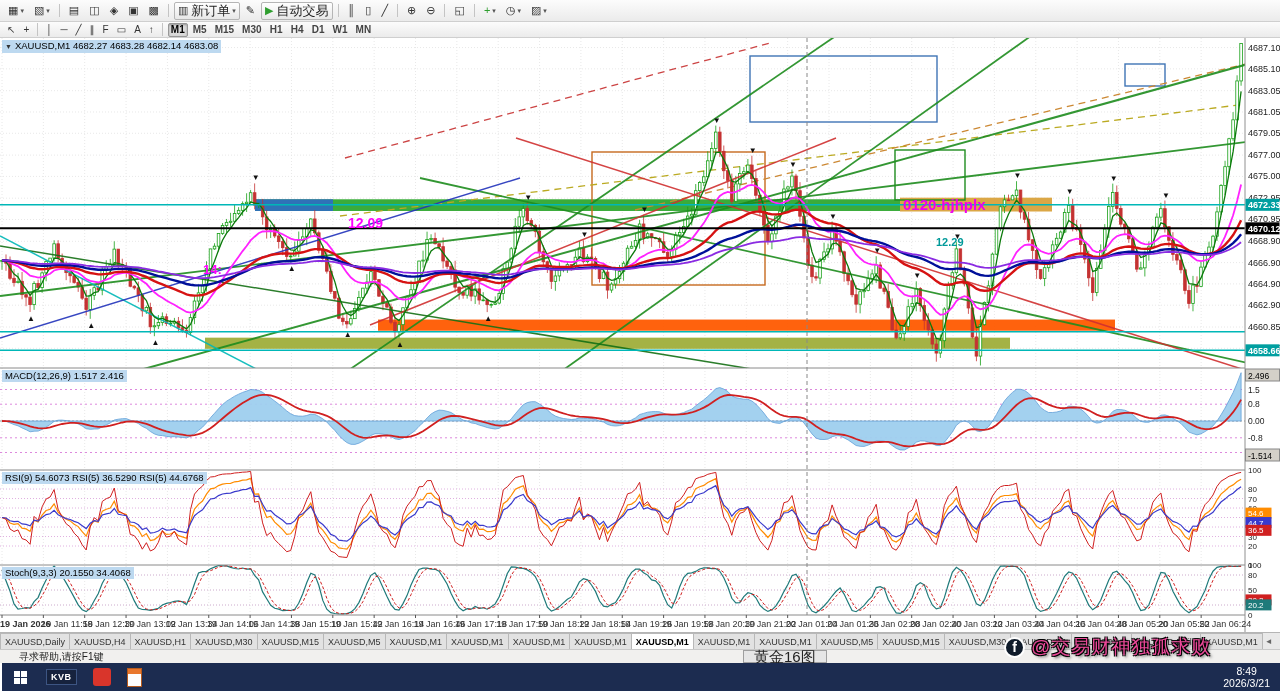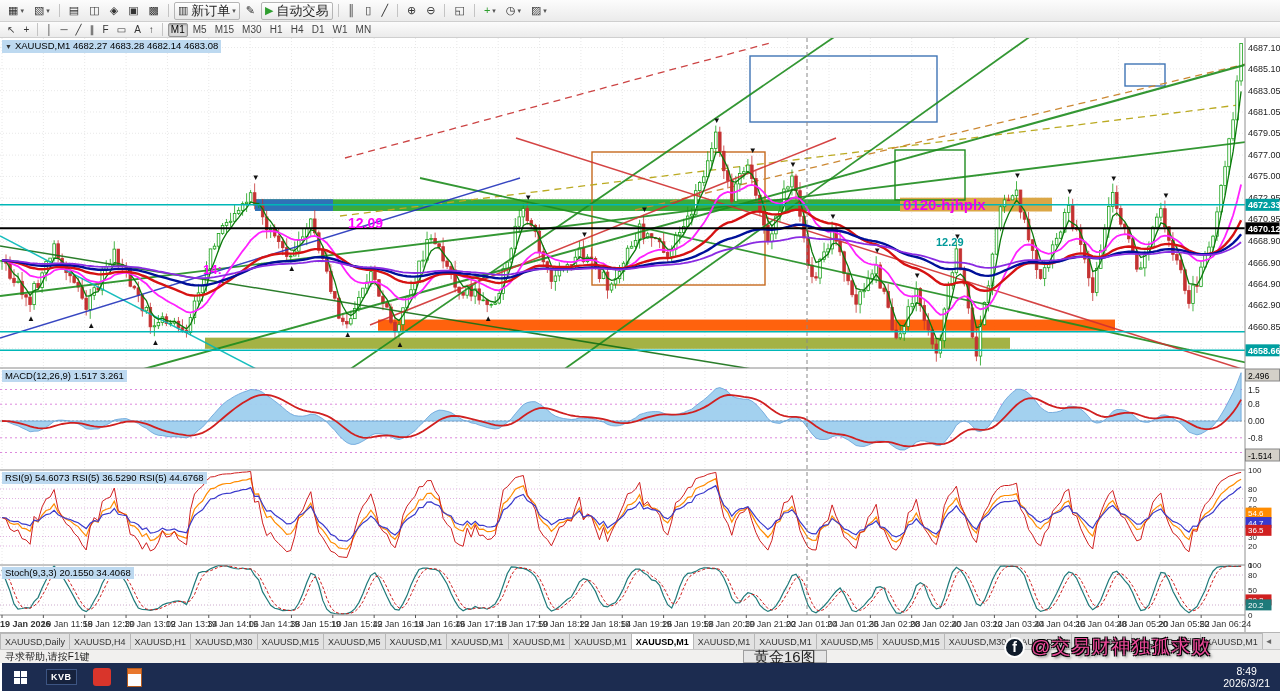--- a/index.html
+++ b/index.html
@@ -10,35 +10,35 @@
 #toolbar1{top:0;height:22px}
 #toolbar2{top:22px;height:16px}
 .tbtn{display:inline-flex;align-items:center;height:18px;padding:0 3px;margin:0 1px;border:1px solid transparent;border-radius:2px;font-size:11px;color:#333;white-space:nowrap;cursor:default}
 .tbtn.raised{border:1px solid #b5b5b5;background:linear-gradient(#ffffff,#e8e8e8)}
 #toolbar2 .tbtn{height:14px;font-size:10px;padding:0 2px}
 .tbtn .glyph{font-size:11px;line-height:1}
 #toolbar2 .tbtn .glyph{font-size:10px}
 .tbtn .lbl{margin-left:3px;font-size:13px;color:#222}
 .tbtn .caret{font-size:7px;margin-left:2px;color:#555}
 .tsep{width:1px;height:13px;background:#c4c4c4;margin:0 4px;display:inline-block}
-.tf{min-width:19px;justify-content:center;font-weight:normal;color:#444}
+.tf{min-width:19px;justify-content:center;font-weight:bold;color:#444}
 .tf.active{background:#d9d9d9;border:1px solid #979797;box-shadow:inset 0 1px 2px rgba(0,0,0,.3);color:#000}
 
 #chart-region{position:absolute;top:38px;left:0;width:1280px;height:594px;background:#fff}
 #chart-svg{display:block}
 svg text{font-family:"Liberation Sans",sans-serif}
 .panel-header{position:absolute;left:2px;background:#BDD9F0;color:#000;font-size:9.5px;line-height:12px;padding:0 3px;white-space:nowrap;z-index:5}
 .panel-header .occ{font-size:7px;margin-right:3px;color:#333}
 
 #tabbar{position:absolute;top:632px;left:0;width:1280px;height:17px;background:#e9e9e9;border-top:1px solid #b5b5b5;display:flex;align-items:center;overflow:hidden;z-index:20}
 .tab{height:16px;display:inline-flex;align-items:center;padding:0 4px;font-size:9px;color:#333;background:#e2e2e2;border:1px solid #b8b8b8;border-bottom:none;margin-right:-1px;white-space:nowrap}
 .tab.active{background:#fff;font-weight:bold;color:#000}
 .tabscroll{margin-left:auto;font-size:8px;color:#666;padding:0 3px}
 
-#statusbar{position:absolute;top:649px;left:0;width:1280px;height:14px;background:#f1f0ee;border-top:1px solid #c9c9c9;display:flex;align-items:center;font-size:10px;color:#222;padding-left:5px;z-index:20}
+#statusbar{position:absolute;top:649px;left:0;width:1280px;height:14px;background:#f1f0ee;border-top:1px solid #c9c9c9;display:flex;align-items:center;font-size:10px;color:#222;padding-left:19px;z-index:20}
 #profile-box{position:absolute;left:743px;top:0;height:13px;line-height:12px;border:1px solid #9f9f9f;background:#e6e6e6;padding:0 10px;font-size:15px}
 
 #taskbar{position:absolute;top:663px;left:2px;width:1280px;height:28px;background:#1c2c50;display:flex;align-items:center;z-index:30}
 #start-button{width:36px;height:28px;display:flex;align-items:center;justify-content:center}
 #win-logo{display:grid;grid-template-columns:6px 6px;grid-template-rows:6px 6px;gap:1px}
 #win-logo span{background:#fff}
 .tb-app{margin:0 8px;display:flex;align-items:center;justify-content:center;height:24px}
 #kvb-label{color:#fff;font-size:9px;font-weight:bold;letter-spacing:.5px;border:1px solid #3d5583;padding:2px 4px;background:#16223d}
 #red-tile{width:18px;height:18px;background:#d9352b;border-radius:3px}
 #doc-tile{width:15px;height:19px;background:linear-gradient(#e8762c 5px,#fdfdfd 5px);border:1px solid #b55a1d}
@@ -1057,21 +1057,21 @@
         <line x1="1118.45" y1="577" x2="1118.45" y2="580" stroke="#555"></line>
         <text x="1116.45" y="589" font-size="9" fill="#333">20 Jan 05:20</text>
         <line x1="1159.8" y1="577" x2="1159.8" y2="580" stroke="#555"></line>
         <text x="1157.8" y="589" font-size="9" fill="#333">20 Jan 05:52</text>
         <line x1="1201.15" y1="577" x2="1201.15" y2="580" stroke="#555"></line>
         <text x="1199.15" y="589" font-size="9" fill="#333">20 Jan 06:24</text>
       </svg>
     <div class="panel-header" style="top:2px">
       <span class="occ">▼</span><span>XAUUSD,M1 4682.27 4683.28 4682.14 4683.08</span>
     </div>
-    <div class="panel-header" style="top:332px">MACD(12,26,9) 1.517 3.261</div>
+    <div class="panel-header" style="top:332px">MACD(12,26,9) 1.517 2.416</div>
     <div class="panel-header" style="top:434px">RSI(9) 54.6073 RSI(5) 36.5290 RSI(5) 44.6768</div>
     <div class="panel-header" style="top" :529px=""></div>
     <div class="panel-header" style="top:529px">Stoch(9,3,3) 20.1550 34.4068</div>
   </div>
 
   <div id="tabbar">
     <span id="tabs-host" style="display:flex">
         <span class="tab">XAUUSD,Daily</span>
         <span class="tab">XAUUSD,H4</span>
         <span class="tab">XAUUSD,H1</span>

